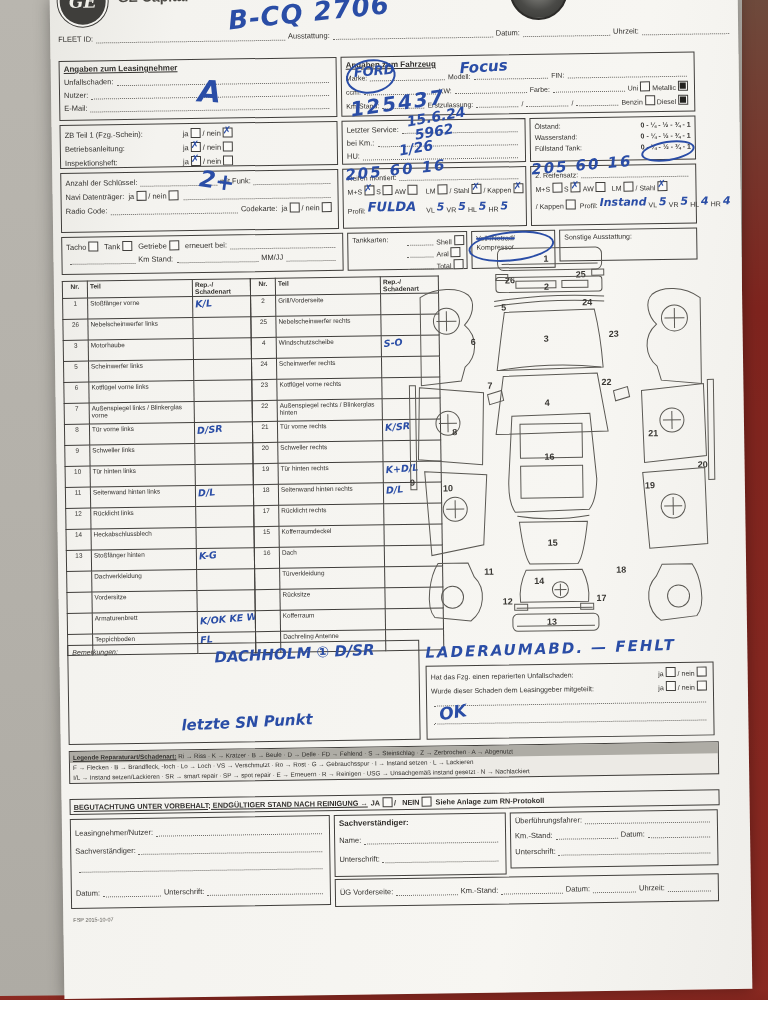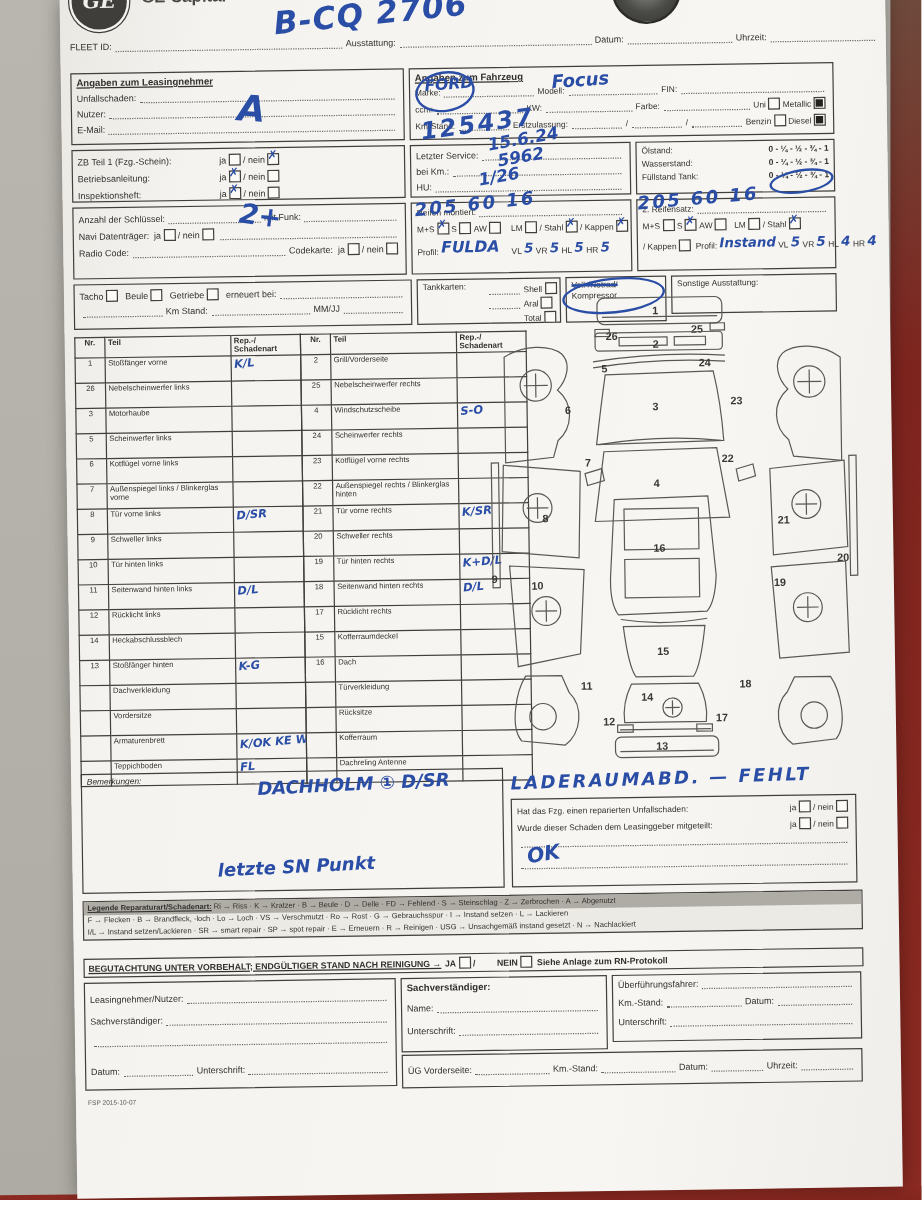--- a/index.html
+++ b/index.html
@@ -352,21 +352,21 @@
         <span class="lbl">HR</span>
           <span class="hw inl" style="font-size:11px">4</span>
       </div>
       <div class="hw" style="left:0px;top:-10px;font-size:15px;transform:rotate(-4deg);letter-spacing:2px">205 60 16</div>
     </div>
 
     <div class="box" style="left:8px;top:238px;width:282px;height:38px">
       <div class="frow" style="margin-top:1px">
         <span class="lbl">Tacho</span>
           <span class="cb"></span>
-        <span class="lbl" style="margin-left:4px">Beule</span>
+        <span class="lbl" style="margin-left:4px">Tank</span>
           <span class="cb"></span>
         <span class="lbl" style="margin-left:4px">Getriebe</span>
           <span class="cb"></span>
         <span class="lbl" style="margin-left:4px">erneuert bei:</span>
           <span class="dots"></span>
       </div>
       <div class="frow">
         <span class="dots" style="flex:.8"></span>
         <span class="lbl">Km Stand:</span>
           <span class="dots"></span>
@@ -757,21 +757,21 @@
       <div class="l1"><b><u>Legende Reparaturart/Schadenart:</u></b> <span>Ri → Riss · K → Kratzer · B → Beule · D → Delle · FD → Fehlend · S → Steinschlag · Z → Zerbrochen · A → Abgenutzt</span></div>
       <div class="ln">F → Flecken · B → Brandfleck, -loch · Lo → Loch · VS → Verschmutzt · Ro → Rost · G → Gebrauchsspur · I → Instand setzen · L → Lackieren</div>
       <div class="ln">I/L → Instand setzen/Lackieren · SR → smart repair · SP → spot repair · E → Erneuern · R → Reinigen · USG → Unsachgemäß instand gesetzt · N → Nachlackiert</div>
     </div>
 
     <div class="assess">
       <span class="u">BEGUTACHTUNG UNTER VORBEHALT; ENDGÜLTIGER STAND NACH REINIGUNG →</span>
       <span style="margin-left:3px">JA</span>
       <span class="cb"></span>
       <span>/</span>
-      <span style="margin-left:18px">NEIN</span>
+      <span style="margin-left:6px">NEIN</span>
       <span class="cb"></span>
       <span style="margin-left:2px">Siehe Anlage zum RN-Protokoll</span>
     </div>
 
     <div class="box" style="left:8px;top:820px;width:260px;height:90px">
       <div class="frow" style="margin-top:6px">
           <span class="lbl">Leasingnehmer/Nutzer:</span>
           <span class="dots"></span>
         </div>
       <div class="frow" style="margin-top:9px">

